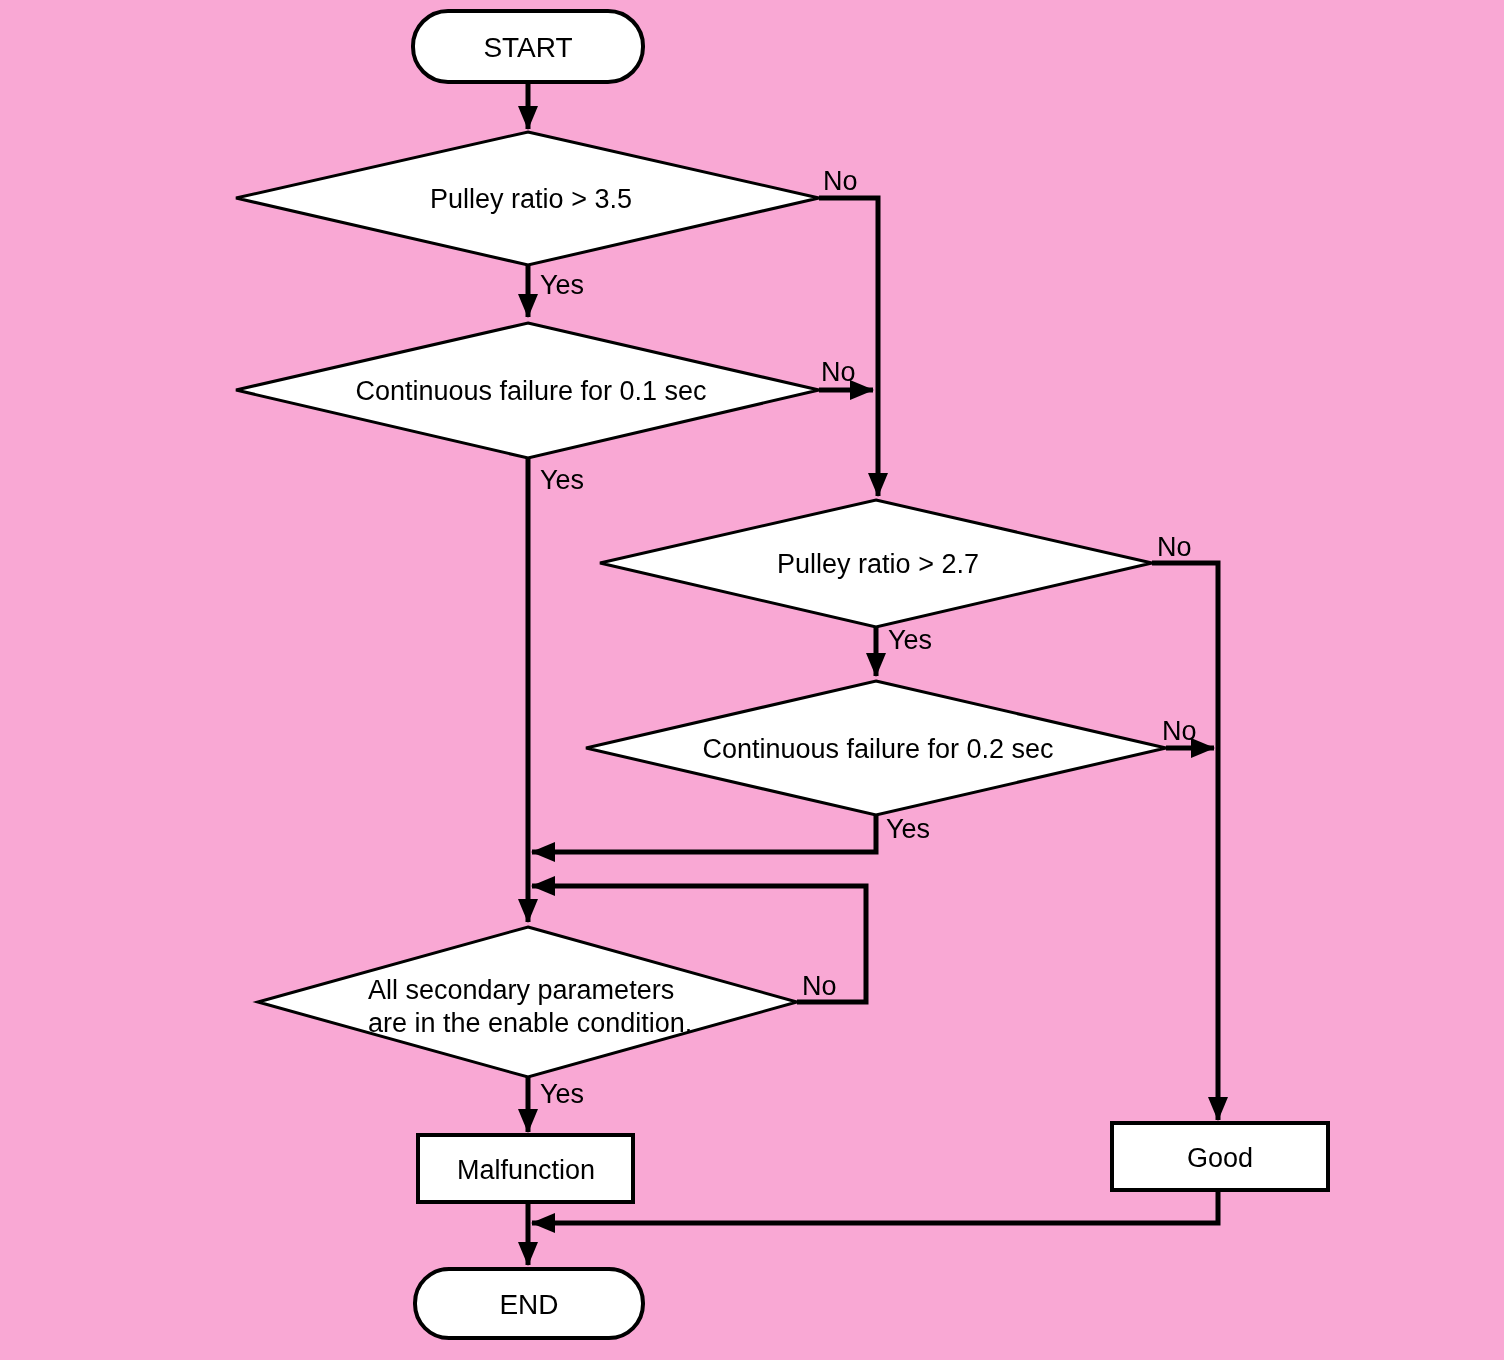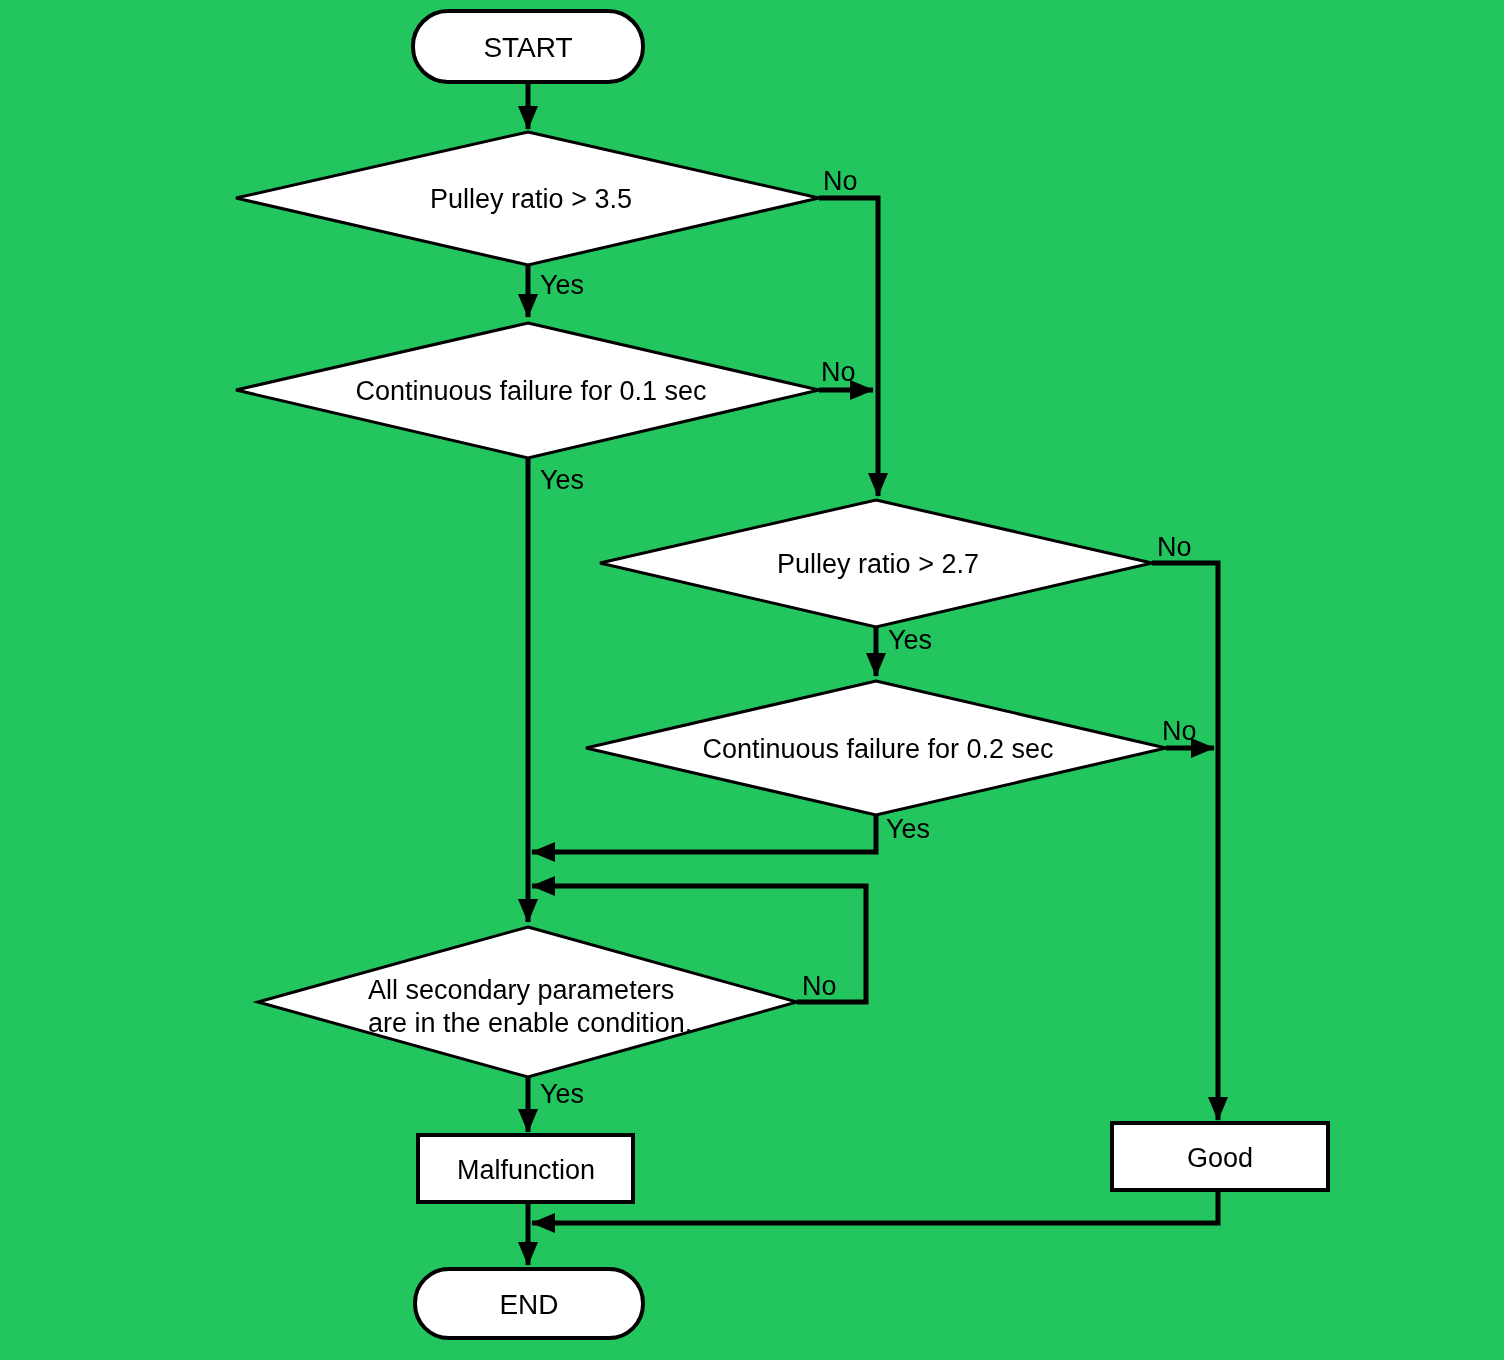--- a/index.html
+++ b/index.html
@@ -3,21 +3,21 @@
 <meta charset="utf-8">
 <style>
   html, body {
     margin: 0;
     padding: 0;
     background: #ffffff;
   }
   .page {
     width: 1504px;
     height: 1360px;
-    background: #22c55e;
+    background: #f9a8d4;
     position: relative;
     font-family: "Liberation Sans", sans-serif;
   }
   svg {
     display: block;
   }
   .node-shape {
     fill: #ffffff;
     stroke: #000000;
   }

